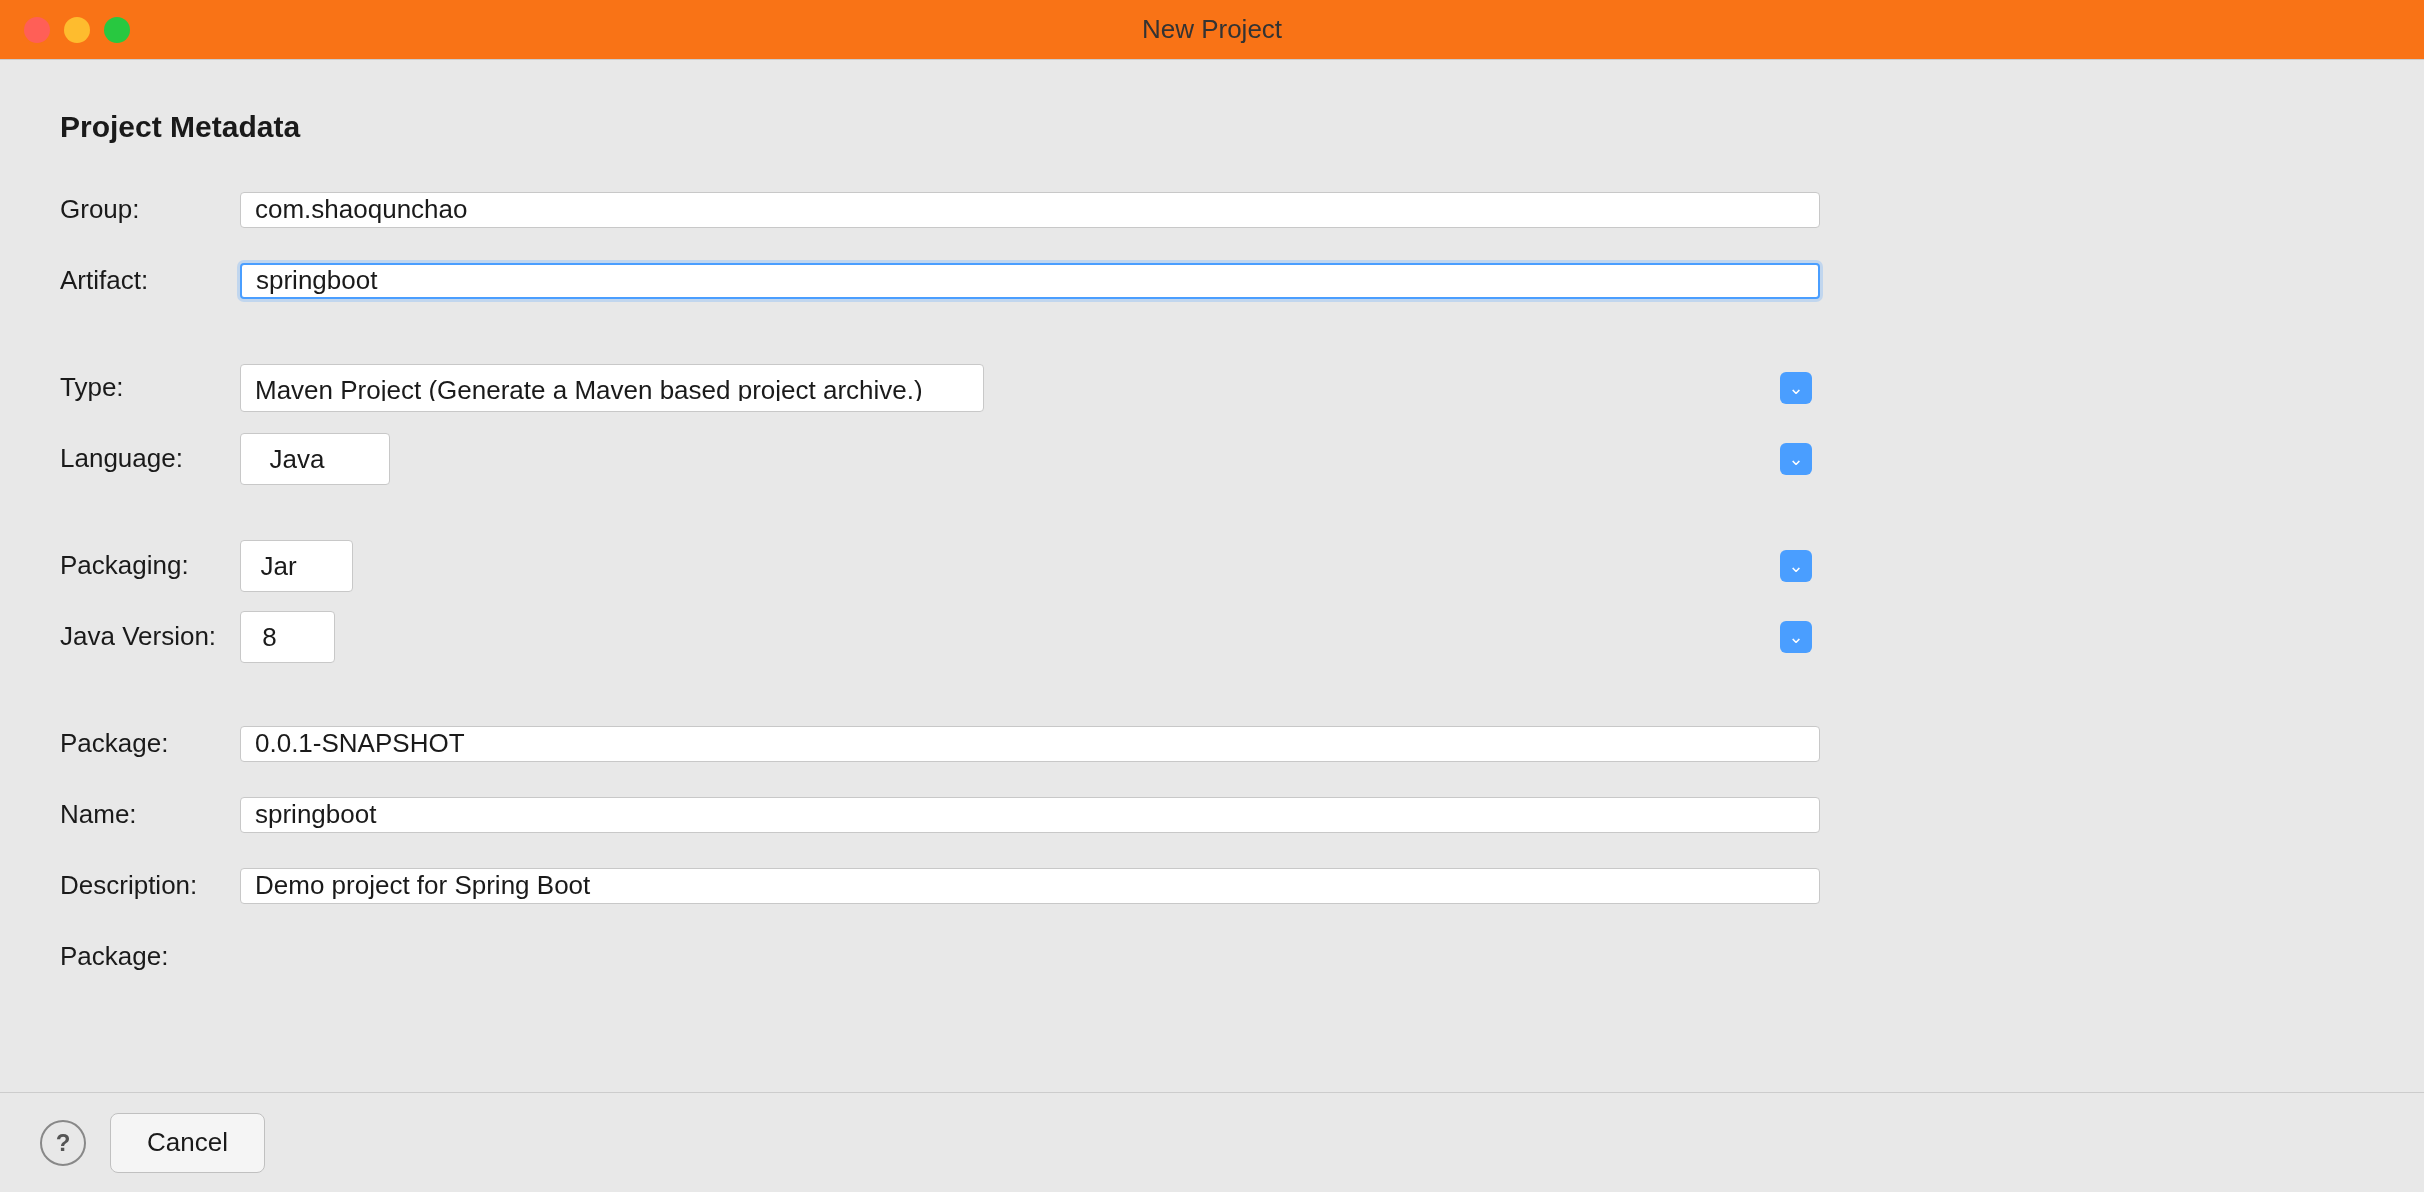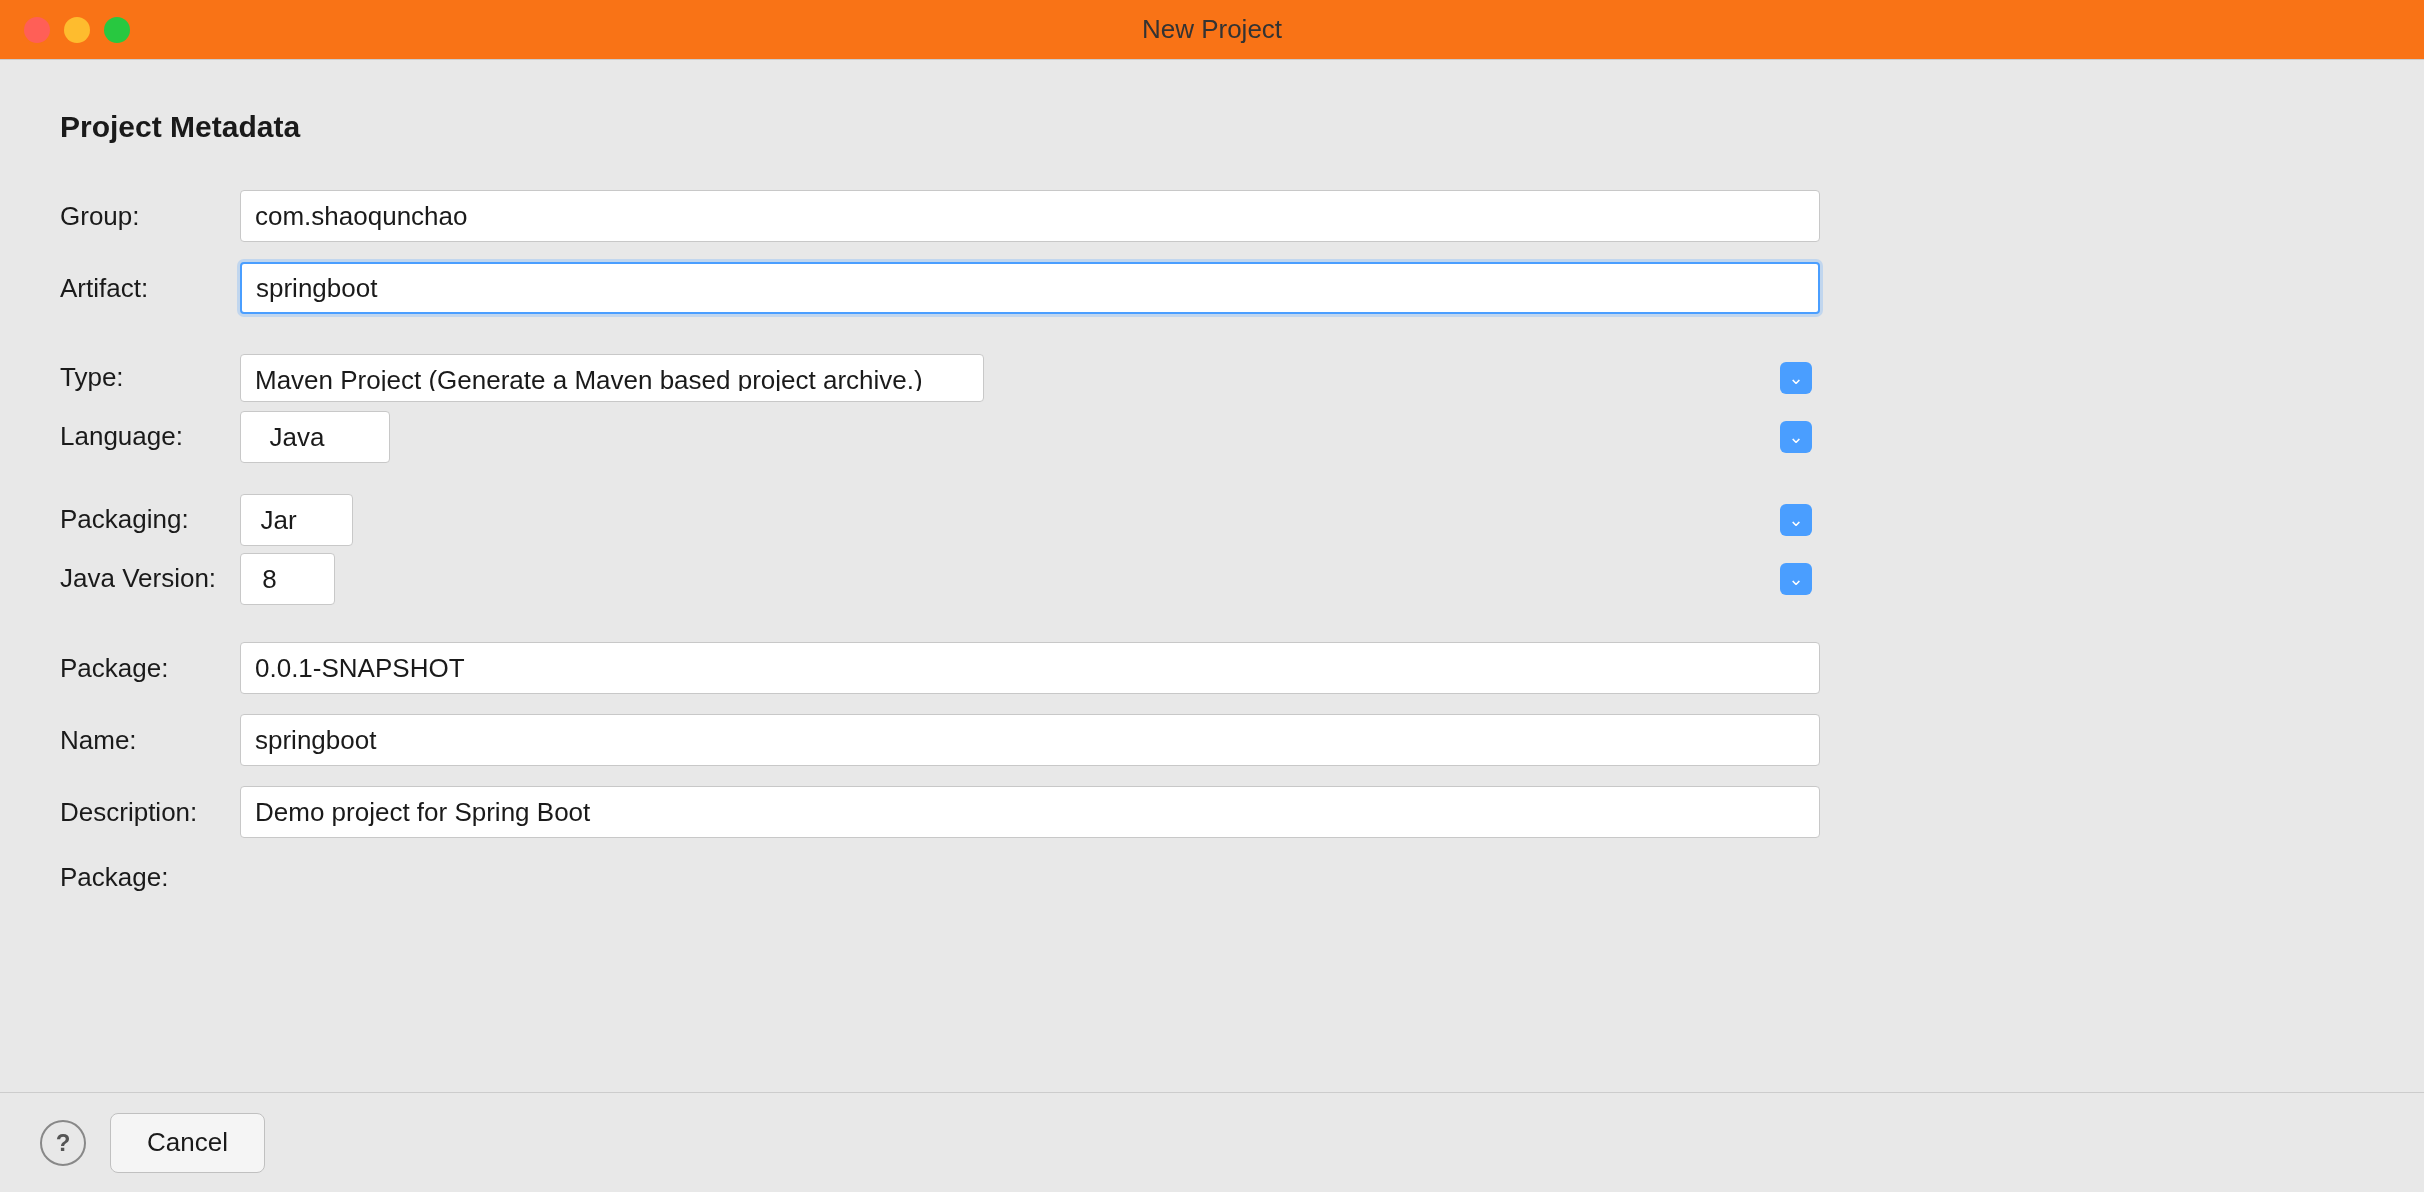--- a/index.html
+++ b/index.html
@@ -68,41 +68,41 @@
 
     .section-title {
       font-size: 30px;
       font-weight: 700;
       margin-bottom: 36px;
     }
 
     .form-grid {
       display: grid;
       grid-template-columns: 180px 1fr;
-      row-gap: 0;
+      row-gap: 12px;
       align-items: center;
       max-width: 1760px;
     }
 
     .form-label {
       font-size: 26px;
       color: #1a1a1a;
       padding: 14px 0;
       align-self: center;
     }
 
     .form-input {
       font-size: 26px;
       padding: 10px 14px;
       border: 1px solid #c8c8c8;
       border-radius: 4px;
       background: white;
       color: #1a1a1a;
       outline: none;
-      height: 52px;
+      height: 36px;
       margin: 10px 0;
     }
 
     .form-input.focused {
       border: 2px solid #4a9eff;
       box-shadow: 0 0 0 3px rgba(74, 158, 255, 0.25);
     }
 
     .form-spacer {
       height: 24px;

